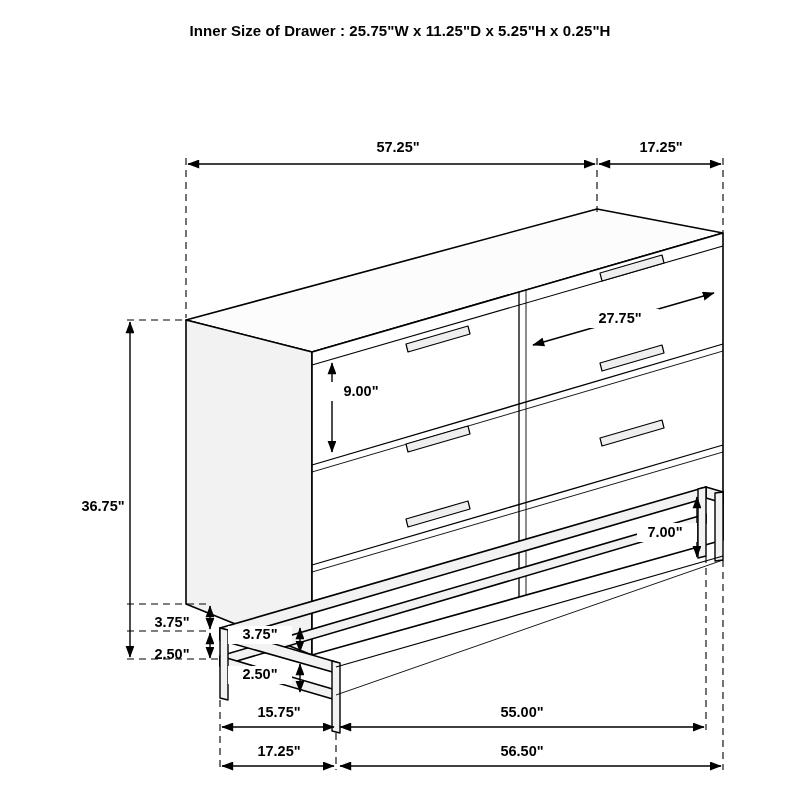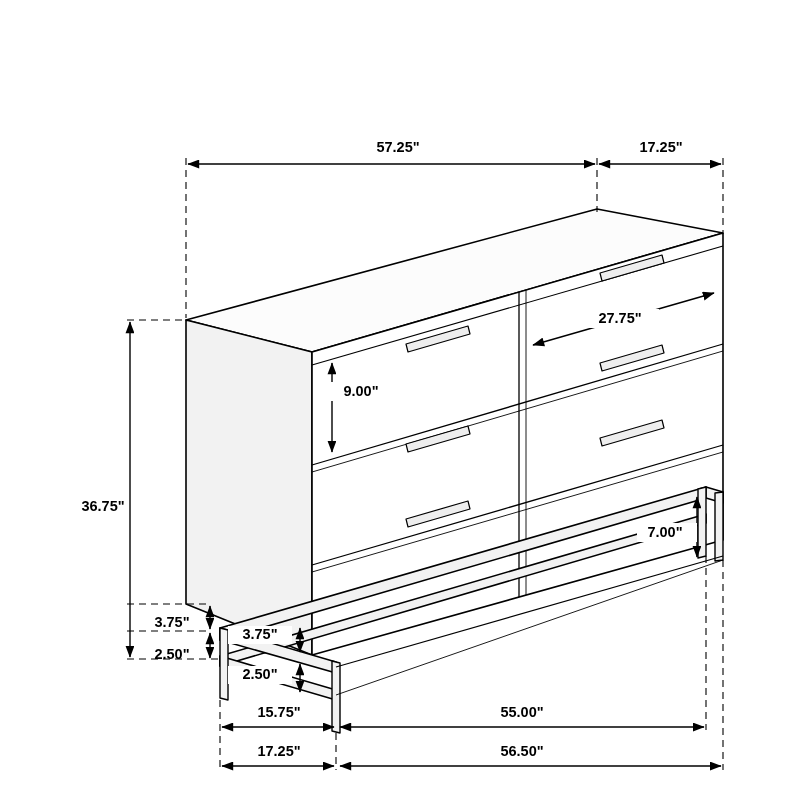--- a/index.html
+++ b/index.html
@@ -40,20 +40,21 @@
     font-size: 14.5px;
     font-weight: bold;
     fill: #000;
   }
 </style>
 </head>
 <body>
 
 <div id="stage">
 
+  <div id="title">Inner Size of Drawer : 25.75"W x 11.25"D x 5.25"H x 0.25"H</div>
 
   <svg id="diagram" width="800" height="800" viewBox="0 0 800 800">
 
     <defs>
       <marker id="arrEnd" markerWidth="9" markerHeight="9" refX="8" refY="3.2" orient="auto" markerUnits="strokeWidth">
         <path d="M0,0 L8.5,3.2 L0,6.4 z" fill="#000"></path>
       </marker>
       <marker id="arrStart" markerWidth="9" markerHeight="9" refX="0.5" refY="3.2" orient="auto" markerUnits="strokeWidth">
         <path d="M8.5,0 L0,3.2 L8.5,6.4 z" fill="#000"></path>
       </marker>

